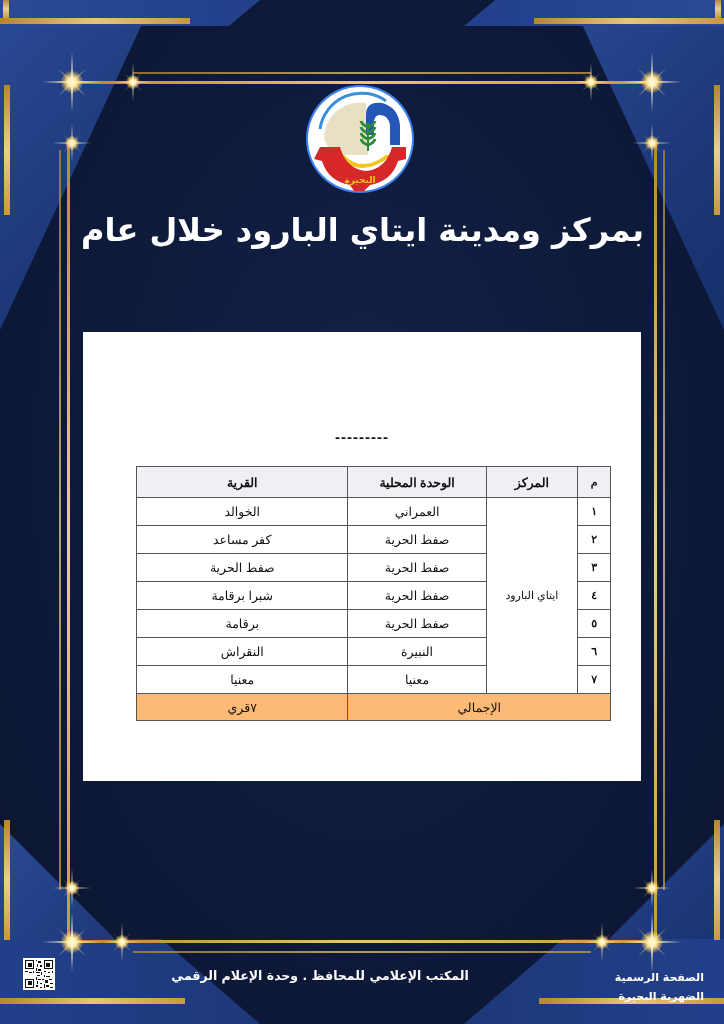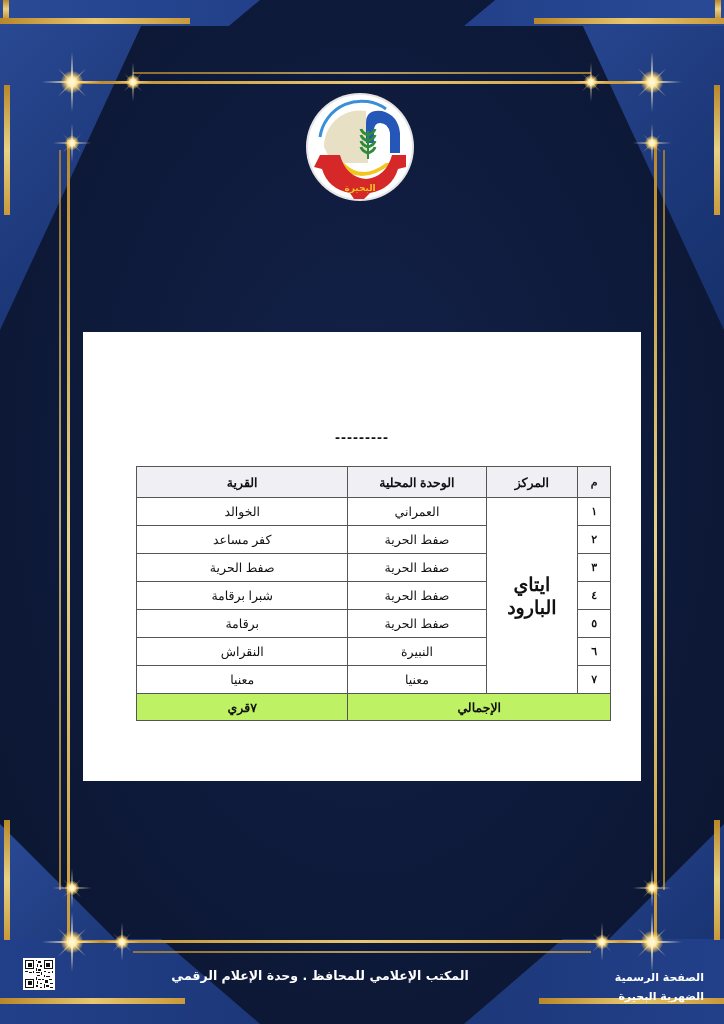--- a/index.html
+++ b/index.html
@@ -51,22 +51,22 @@
   .spark .diag {
     position: absolute; left: 50%; top: 50%; width: 40px; height: 1px; margin: 0 0 0 -20px;
     background: linear-gradient(90deg, transparent, #ffe9a0 50%, transparent);
   }
   .spark .d1 { transform: rotate(45deg); }
   .spark .d2 { transform: rotate(-45deg); }
   .spark.small { transform: scale(0.65); }
 
   
   .logo {
-    position: absolute; left: 306px; top: 93px; width: 108px; height: 108px; border-radius: 50%;
-    background: #e5e5e5; overflow: hidden;
+    position: absolute; left: 306px; top: 85px; width: 108px; height: 108px; border-radius: 50%;
+    background: #3b82f6; overflow: hidden;
   }
   .logo svg { width: 108px; height: 108px; display: block; }
 
   
   .title {
     position: absolute; left: 60px; right: 70px; top: 205px;
     color: #ffffff; font-weight: bold; font-size: 32px; line-height: 50px;
     text-align: right; direction: rtl;
     font-family: "DejaVu Sans", sans-serif;
   }
@@ -92,22 +92,22 @@
     font-family: "Liberation Sans", sans-serif; font-size: 12.5px; color: #111;
   }
   table.data td, table.data th {
     border: 1px solid #555; text-align: center; height: 28px; padding: 0 4px;
   }
   table.data th { background: #efeff4; font-weight: bold; height: 31px; }
   table.data .num { width: 33px; font-size: 11px; font-weight: bold; }
   table.data .center { width: 92px; }
   table.data .unit { width: 139px; }
   table.data .village { width: 213px; }
-  table.data .center-cell { font-weight: bold; font-size: 19px; }
-  table.data tr.total td { background: #bef264; font-weight: bold; height: 27px; }
+  table.data .center-cell { font-weight: normal; font-size: 11px; }
+  table.data tr.total td { background: #fdba74; font-weight: normal; height: 27px; }
 
   
   .qr {
     position: absolute; left: 23px; top: 958px; width: 32px; height: 32px; background: #fff; padding: 2px;
   }
   .qr svg { width: 28px; height: 28px; display: block; }
   .footer-center {
     position: absolute; left: 150px; width: 340px; top: 968px;
     text-align: center; direction: rtl; color: #fff; font-size: 12.5px; font-weight: bold;
   }
@@ -219,20 +219,21 @@
     <path d="M60 50 L60 30 Q60 16 76 18 Q92 22 94 40 L94 60 L84 60 L84 40 Q82 30 74 30 Q68 30 68 38 L68 50 Z" fill="#2457b8"></path>
     <path d="M62 38 L62 66" stroke="#2e8b3a" stroke-width="2"></path>
     <path d="M62 42 Q56 40 55 36 M62 48 Q56 46 55 42 M62 54 Q56 52 55 48 M62 60 Q56 58 55 54 M62 42 Q68 40 69 36 M62 48 Q68 46 69 42 M62 54 Q68 52 69 48 M62 60 Q68 58 69 54" stroke="#2e8b3a" stroke-width="3" fill="none"></path>
     <path d="M30 70 Q54 96 86 70 L80 70 Q56 88 38 70 Z" fill="#f3c61f"></path>
     <path d="M14 62 L34 62 Q40 84 60 86 Q80 84 86 62 L100 62 L100 74 L92 76 Q86 96 64 100 L58 106 L48 106 L44 100 Q22 96 16 76 L8 74 Z" fill="#d62828"></path>
     <text x="54" y="98" text-anchor="middle" font-size="9" fill="#f3c61f" font-family="DejaVu Sans, sans-serif" font-weight="bold">البحيرة</text>
   </svg>
 </div>
 
 <div class="title">
+  <div class="line2">بمركز ومدينة ايتاي البارود خلال عام</div>
 </div>
 
 <div class="panel">
   <div class="doc-dash">---------</div>
 
   <table class="data">
     <thead>
       <tr>
         <th class="num">م</th>
         <th class="center">المركز</th>

